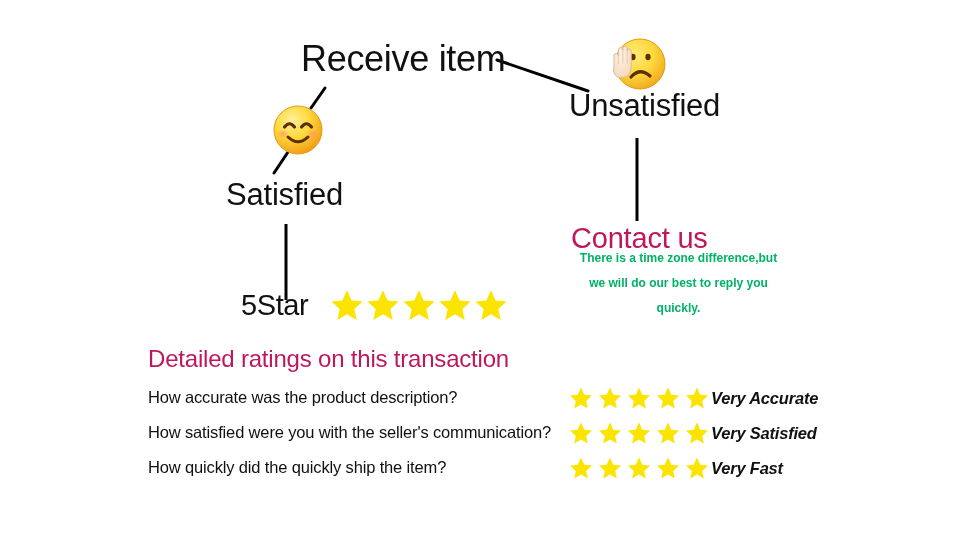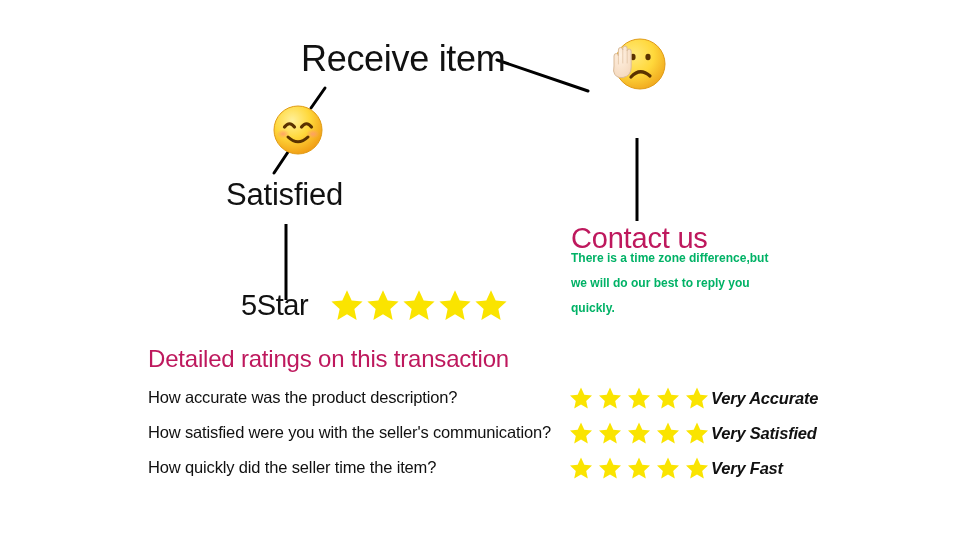--- a/index.html
+++ b/index.html
@@ -13,21 +13,21 @@
     color: #111111;
     -webkit-font-smoothing: antialiased;
   }
   #canvas {
     position: relative;
     width: 960px;
     height: 535px;
     background: #ffffff;
     overflow: hidden;
   }
-  .abs { position: absolute; }
+  .abs { position: absolute; text-align: center; }
 
   
   #connectors {
     position: absolute;
     left: 0; top: 0;
     width: 960px; height: 535px;
     pointer-events: none;
   }
 
   
@@ -177,20 +177,21 @@
 
       <path d="M28 41 Q37 31 47 40" fill="none" stroke="#5A3200" stroke-width="3.2" stroke-linecap="round"></path>
 
       <g>
         <path d="M11 30 L11 20 Q11 17.5 13.2 17.5 Q15.4 17.5 15.4 20 L15.4 14 Q15.4 11.5 17.6 11.5 Q19.8 11.5 19.8 14 L19.8 12.5 Q19.8 10 22 10 Q24.2 10 24.2 12.5 L24.2 15 Q24.2 13 26.2 13 Q28.2 13 28.2 15.4 L28.2 31 Q28.2 40 20 41.5 Q12 42.5 10.6 35 Z" fill="url(#gHand)" stroke="#D9BB9A" stroke-width="1"></path>
         <path d="M15.4 20 L15.4 28 M19.8 14 L19.8 27 M24.2 14.5 L24.2 27" fill="none" stroke="#E3C6A8" stroke-width="0.9" stroke-linecap="round"></path>
       </g>
     </svg>
   </div>
 
+  <div class="abs t-unsatisfied">Unsatisfied</div>
 
   <div class="abs emoji-satisfied">
     <svg viewBox="0 0 52 52" width="52" height="52">
       <defs>
         <radialGradient id="gFaceHappy" cx="38%" cy="30%" r="74%">
           <stop offset="0%" stop-color="#FFF09A"></stop>
           <stop offset="50%" stop-color="#FFD83B"></stop>
           <stop offset="100%" stop-color="#F09A12"></stop>
         </radialGradient>
         <radialGradient id="gCheek" cx="50%" cy="50%" r="50%">
@@ -308,21 +309,21 @@
         <span>
             <svg class="small-star" viewBox="0 0 24 24">
               <polygon points="12,1.6 15.3,8.8 23,9.6 17.2,14.9 18.8,22.5 12,18.6 5.2,22.5 6.8,14.9 1,9.6 8.7,8.8" fill="#FAE400"></polygon>
             </svg>
           </span>
       </span>
       <span class="rating-verdict">Very Satisfied</span>
     </div>
 
     <div class="rating-row">
-      <span class="rating-question">How quickly did the seller time the item?</span>
+      <span class="rating-question">How quickly did the quickly ship the item?</span>
       <span class="rating-stars">
         <span>
             <svg class="small-star" viewBox="0 0 24 24">
               <polygon points="12,1.6 15.3,8.8 23,9.6 17.2,14.9 18.8,22.5 12,18.6 5.2,22.5 6.8,14.9 1,9.6 8.7,8.8" fill="#FAE400"></polygon>
             </svg>
           </span>
         <span>
             <svg class="small-star" viewBox="0 0 24 24">
               <polygon points="12,1.6 15.3,8.8 23,9.6 17.2,14.9 18.8,22.5 12,18.6 5.2,22.5 6.8,14.9 1,9.6 8.7,8.8" fill="#FAE400"></polygon>
             </svg>

